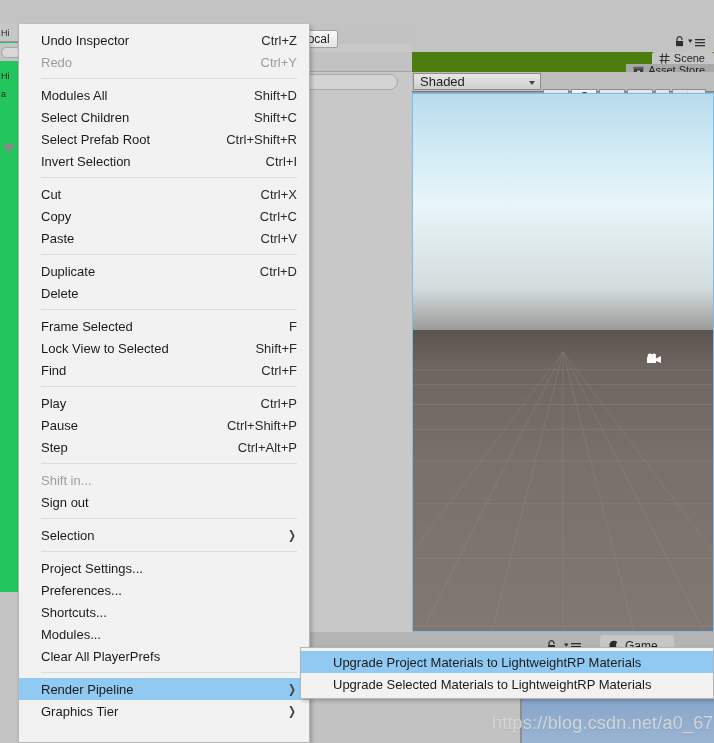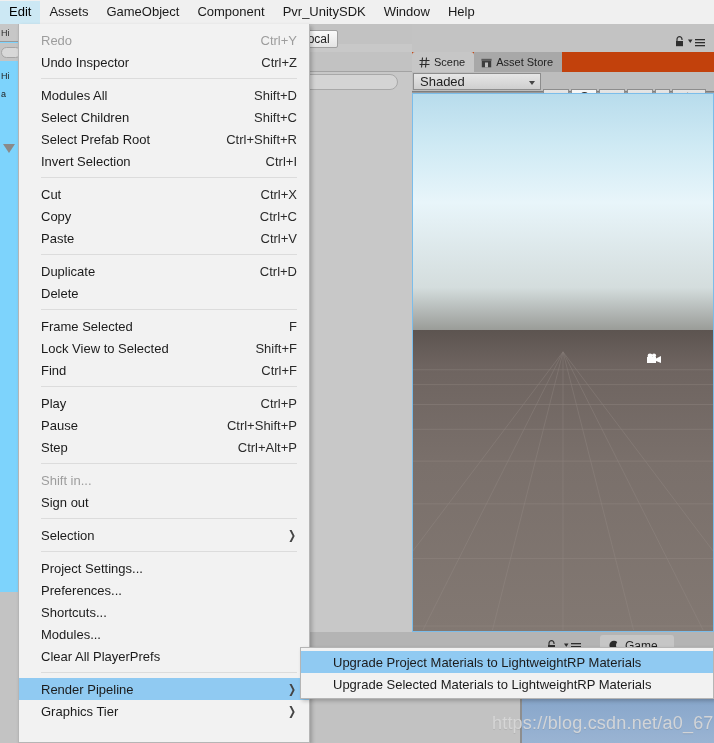--- a/index.html
+++ b/index.html
@@ -25,21 +25,21 @@
     padding: 3px 9px 4px 9px;
     line-height: 16px;
     white-space: nowrap;
     cursor: default;
   }
   .menubar-item.active { background: #cce8f4; color: #000; }
 
   
   .hier-sliver {
     position: absolute; left: 0; top: 24px; width: 22px; height: 568px;
-    background: #7dd3fc;
+    background: #22c55e;
     border-right: 1px solid #9a9a9a;
     overflow: hidden;
   }
   .hier-tabstrip {
     position: absolute; top: 0; left: 0; width: 22px; height: 18px;
     background: #c7c7c7; border-bottom: 1px solid #999;
     font-size: 9px; color: #2b2b2b; padding-left: 1px; line-height: 18px;
     overflow: hidden;
   }
   .hier-search {
@@ -116,22 +116,22 @@
     background: #c8c8c8;
   }
 
   
   .scene-panel {
     position: absolute; left: 412px; top: 52px; width: 302px; height: 580px;
     background: #9a9a9a;
   }
   .scene-tabbar {
     position: absolute; left: 0; top: 0; width: 302px; height: 20px;
-    background: #c2410c;
-    display: flex; align-items: flex-end;
+    background: #4d7c0f;
+    display: flex; align-items: flex-end; flex-direction: column;
   }
   .scene-tab {
     height: 20px; padding: 0 9px 0 7px;
     display: flex; align-items: center; gap: 4px;
     font-size: 11px; color: #232323;
     background: #a8a8a8;
   }
   .scene-tab.sel {
     background: #c6c6c6;
     border-top-left-radius: 3px; border-top-right-radius: 3px;
@@ -495,53 +495,30 @@
         <span class="asset-ico"></span>
         <span>LightweightRenderPipelineAsset</span>
       </div>
     </div>
     <div class="proj-divider"></div>
     <div class="game-view"></div>
   </div>
 
   <div class="watermark">https://blog.csdn.net/a0_67</div>
 
-  <div class="menubar">
-    <div class="menubar-item active">
-      <span>Edit</span>
-    </div>
-    <div class="menubar-item">
-      <span>Assets</span>
-    </div>
-    <div class="menubar-item">
-      <span>GameObject</span>
-    </div>
-    <div class="menubar-item">
-      <span>Component</span>
-    </div>
-    <div class="menubar-item">
-      <span>Pvr_UnitySDK</span>
-    </div>
-    <div class="menubar-item">
-      <span>Window</span>
-    </div>
-    <div class="menubar-item">
-      <span>Help</span>
-    </div>
-  </div>
 
   <div class="edit-menu" id="edit-menu">
+      <div class="mi">
+        <span class="label">Undo Inspector</span>
+        <span class="shortcut">Ctrl+Z</span>
+      </div>
       <div class="mi disabled">
         <span class="label">Redo</span>
         <span class="shortcut">Ctrl+Y</span>
       </div>
-      <div class="mi">
-        <span class="label">Undo Inspector</span>
-        <span class="shortcut">Ctrl+Z</span>
-      </div>
       <div class="sep"></div>
       <div class="mi">
         <span class="label">Modules All</span>
         <span class="shortcut">Shift+D</span>
       </div>
       <div class="mi">
         <span class="label">Select Children</span>
         <span class="shortcut">Shift+C</span>
       </div>
       <div class="mi">

